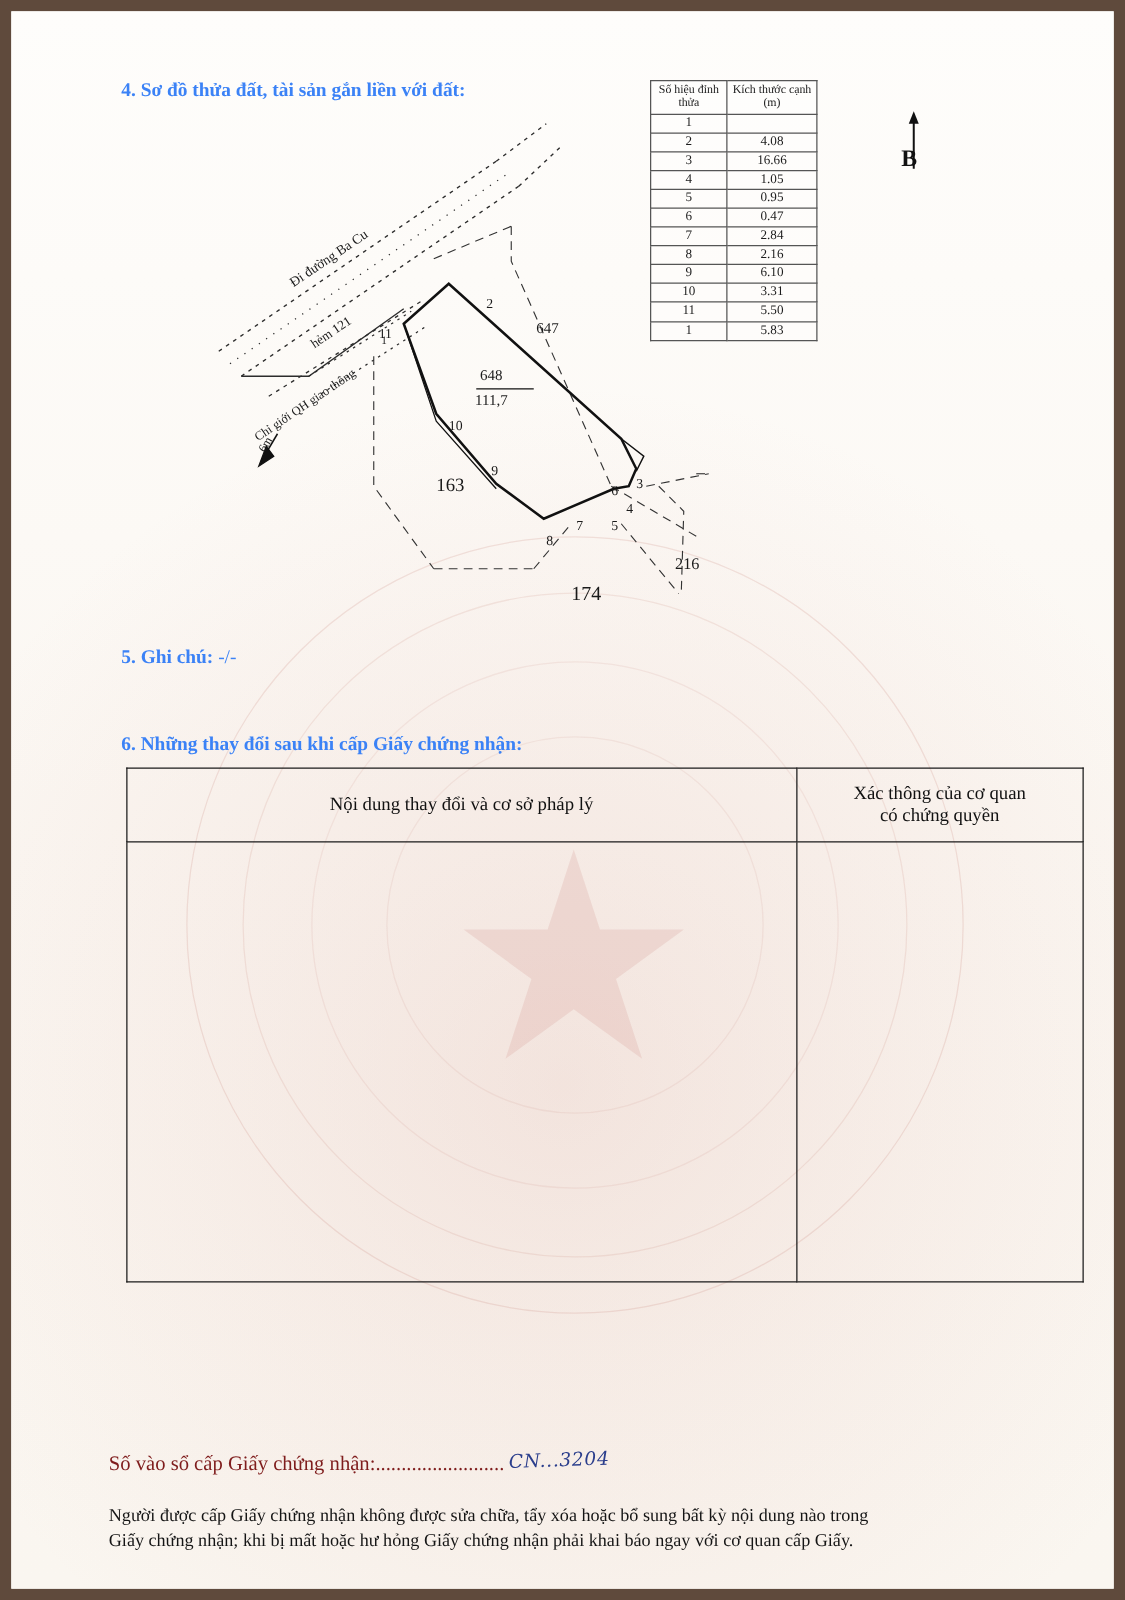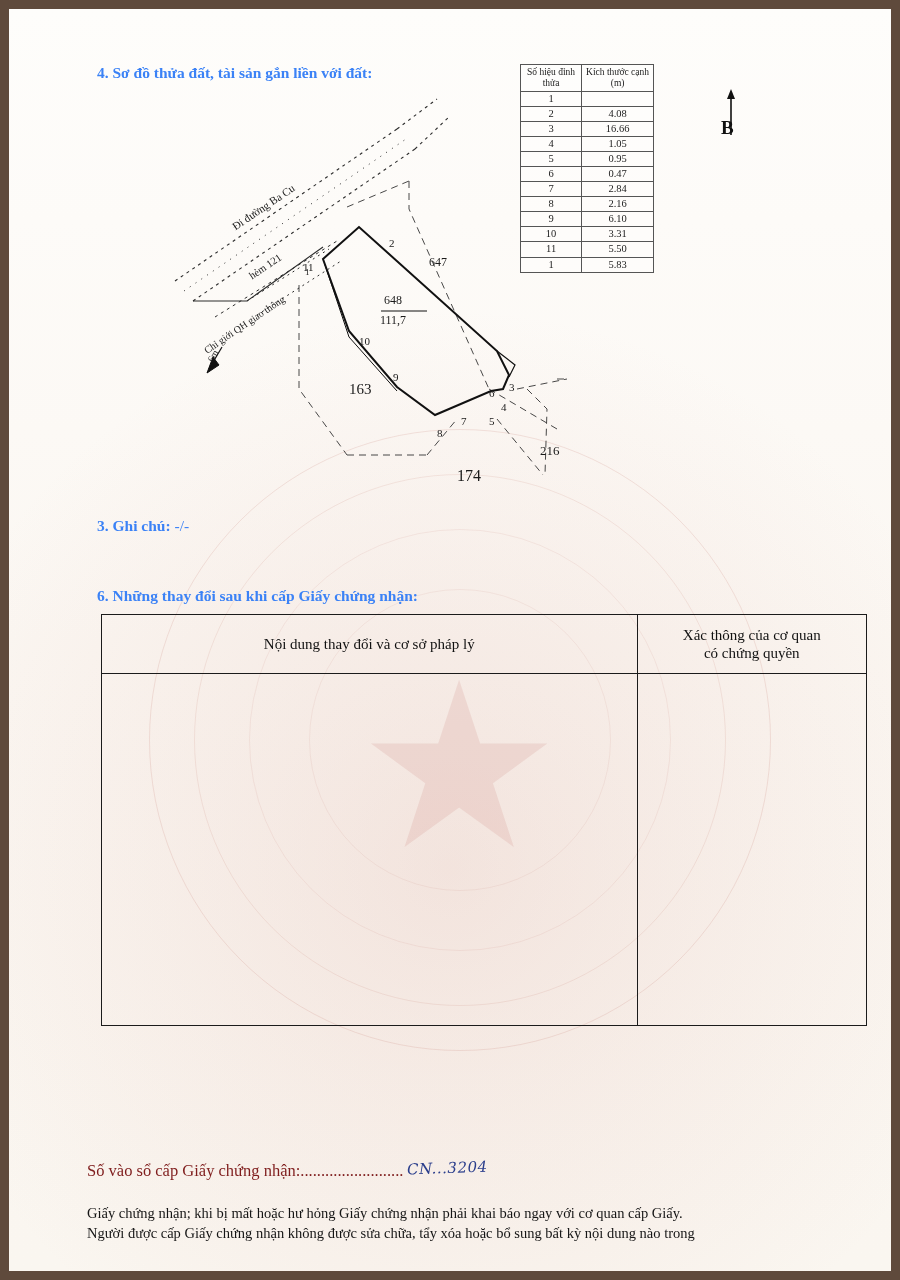--- a/index.html
+++ b/index.html
@@ -332,21 +332,21 @@
             <td>5.50</td>
           </tr>
           <tr>
             <td class="idx">1</td>
             <td>5.83</td>
           </tr>
         </tbody>
     </table>
 
     <div class="sec-title" id="sec5-title">
-      <span>3. Ghi chú:</span>
+      <span>5. Ghi chú:</span>
       <span class="val">-/-</span>
     </div>
 
     <div class="sec-title" id="sec6-title">6. Những thay đổi sau khi cấp Giấy chứng nhận:</div>
 
     <table class="changes-table">
       <tbody>
           <tr>
         <th class="col-left">Nội dung thay đổi và cơ sở pháp lý</th>
         <th class="col-right">
@@ -360,18 +360,18 @@
       </tr>
     </tbody>
       </table>
 
     <div class="footer-line">
       <span>Số vào sổ cấp Giấy chứng nhận:...........</span><span>..............</span>
     </div>
     <div class="handwrite">CN...3204</div>
 
     <div class="footer-note">
+      <div>Người được cấp Giấy chứng nhận không được sửa chữa, tẩy xóa hoặc bổ sung bất kỳ nội dung nào trong</div>
       <div>Giấy chứng nhận; khi bị mất hoặc hư hỏng Giấy chứng nhận phải khai báo ngay với cơ quan cấp Giấy.</div>
-      <div>Người được cấp Giấy chứng nhận không được sửa chữa, tẩy xóa hoặc bổ sung bất kỳ nội dung nào trong</div>
     </div>
 
   </div>
 </div>
 
 </body></html>

